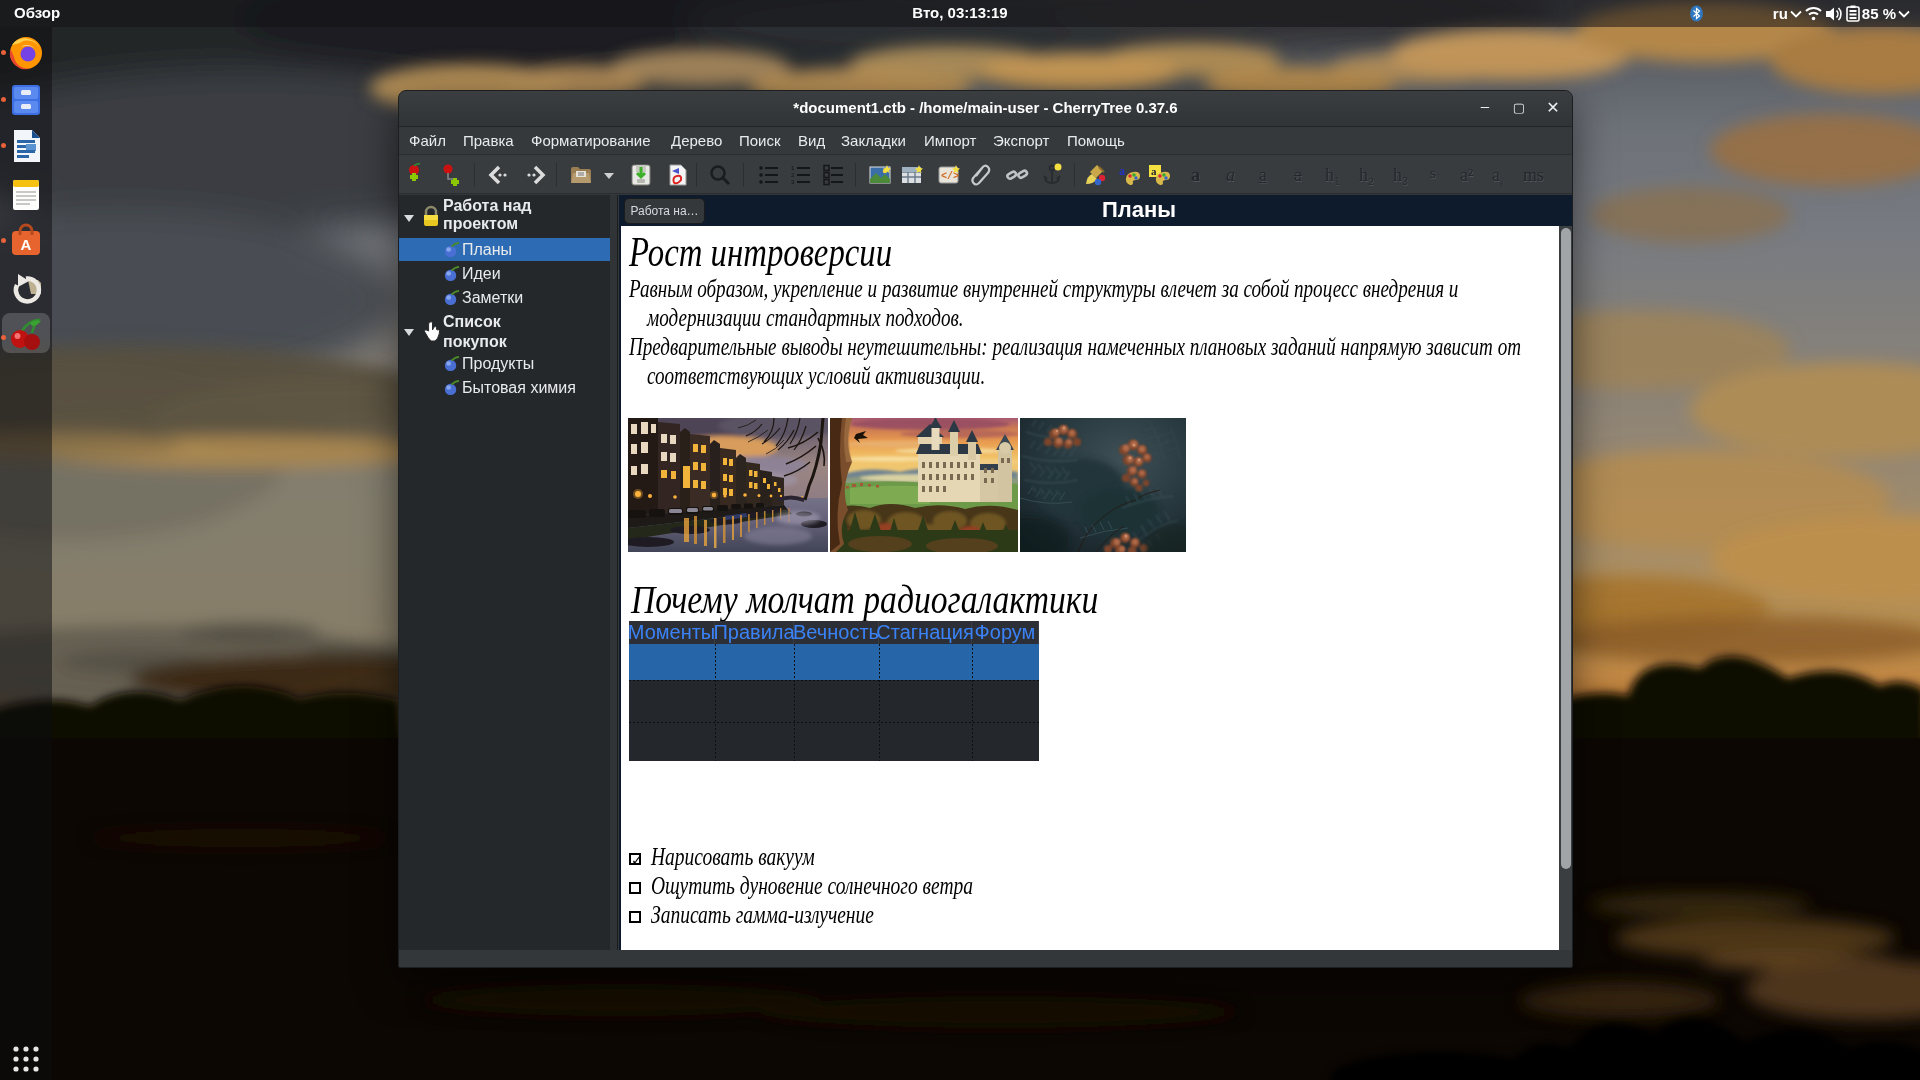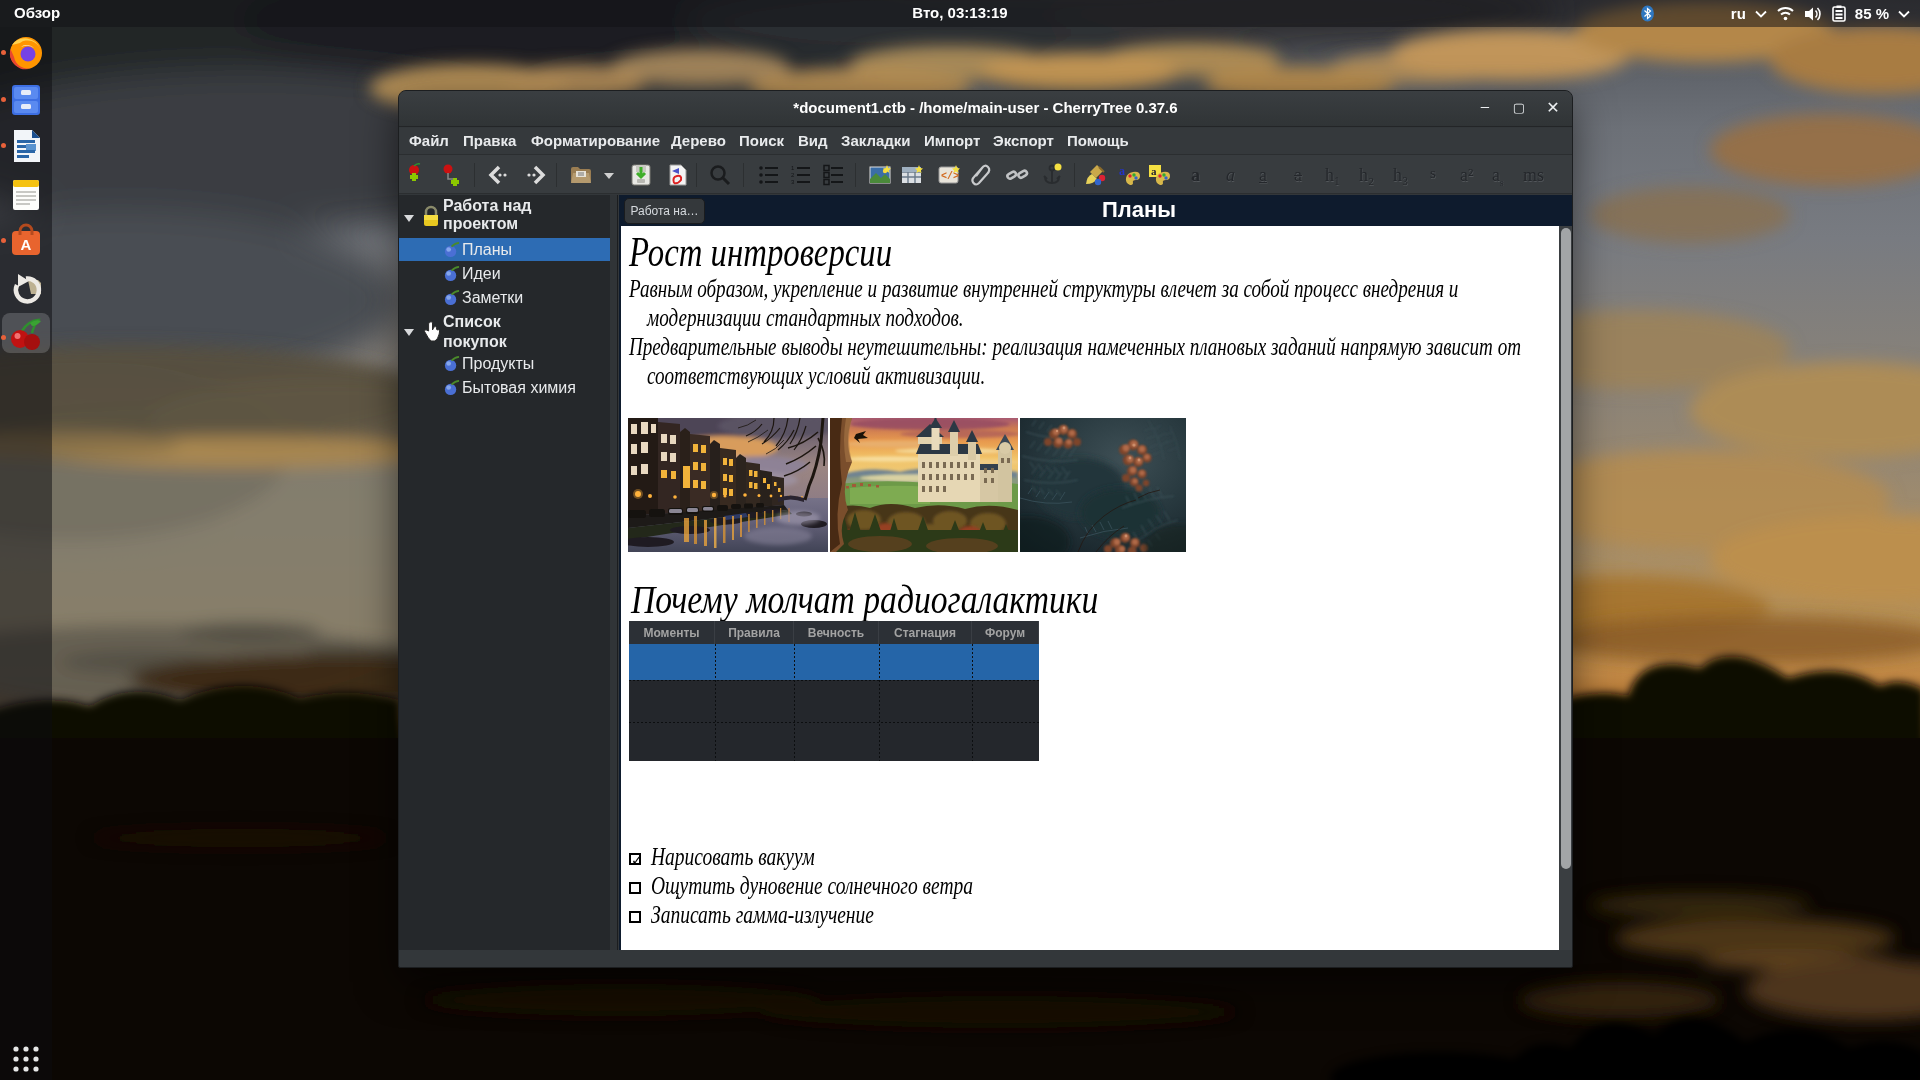--- a/index.html
+++ b/index.html
@@ -4,35 +4,35 @@
 <style>
   * { margin:0; padding:0; box-sizing:border-box; }
   html,body { width:1920px; height:1080px; overflow:hidden; background:#0b0704; font-family:"Liberation Sans", sans-serif; }
   #stage { position:relative; width:1920px; height:1080px; overflow:hidden; }
   #wall { position:absolute; left:0; top:0; }
 
   
   #topbar { position:absolute; left:0; top:0; width:1920px; height:27px; background:rgba(18,18,22,0.52); color:#fff; }
   #topbar .obzor { position:absolute; left:14px; top:4px; font-size:15px; font-weight:bold; }
   #topbar .clock { position:absolute; left:0; right:0; top:4px; text-align:center; font-size:15px; font-weight:bold; }
-  #tright { position:absolute; right:10px; top:0; height:27px; display:flex; align-items:center; gap:9px; }
+  #tright { position:absolute; right:10px; top:0; height:27px; display:flex; align-items:center; gap:2px; }
   #tright .txt { font-size:15px; font-weight:bold; color:#fff; }
 
   
   #dock { position:absolute; left:0; top:27px; width:52px; height:1053px; background:rgba(12,12,16,0.50); }
   .dicon { position:absolute; left:8px; width:36px; height:36px; }
   .ddot { position:absolute; left:1px; width:5px; height:5px; border-radius:50%; background:#e8613a; }
   #apps { position:absolute; left:10px; top:1016px; width:32px; height:32px; }
 
   
   #win { position:absolute; left:398px; top:90px; width:1175px; height:878px; border-radius:8px 8px 2px 2px; box-shadow:0 14px 40px rgba(0,0,0,0.55); background:#33373a; overflow:hidden; border:1px solid #1c1e20; }
   #titlebar { position:absolute; left:0; top:0; width:100%; height:36px; background:linear-gradient(#3a3e41,#303436); border-bottom:1px solid #232527; }
   #titlebar .title { position:absolute; left:0; right:0; top:8px; text-align:center; color:#fff; font-weight:bold; font-size:15px; }
   .wbtn { position:absolute; top:0; width:34px; height:36px; color:#eceff1; text-align:center; }
-  #menubar { position:absolute; left:0; top:37px; width:100%; height:26px; background:#35393c; color:#e8eaec; font-size:15px;font-weight:bold; }
+  #menubar { position:absolute; left:0; top:37px; width:100%; height:26px; background:#35393c; color:#e8eaec; font-size:15px; }
   #menubar span { position:absolute; top:4px; }
   #toolbar { position:absolute; left:0; top:63px; width:100%; height:40px; background:#383c3f; border-top:1px solid #2b2e30; border-bottom:1px solid #2b2e30; }
   .tsep { position:absolute; top:8px; width:1px; height:24px; background:#2c2f31; }
   .ticon { position:absolute; top:8px; width:24px; height:24px; }
   .tletter { position:absolute; top:10px; font-size:18px; font-family:"Liberation Serif",serif; color:#24272b; text-shadow:0.5px 0.5px 0 #53575b; }
   .cherrysm { position:absolute; width:17px; height:17px; }
 
   
   #tree { position:absolute; left:0; top:104px; width:211px; height:755px; background:#25282b; color:#e8eaec; }
   #treediv { position:absolute; left:211px; top:104px; width:8px; height:755px; background:#303437; border-right:1px solid #1b1d1f; }
@@ -47,21 +47,21 @@
   #vscroll { position:absolute; right:0; top:31px; width:14px; height:724px; background:#3a3e41; }
   #vthumb { position:absolute; left:2px; top:2px; width:10px; height:641px; background:#a2a5a7; border-radius:5px; }
 
   .cursive { font-family:"Liberation Serif", serif; font-style:italic; }
   #h1 { position:absolute; left:8px; top:2px; font-size:42px; transform:scaleX(0.78); transform-origin:0 50%; white-space:nowrap; }
   .para { position:absolute; left:8px; font-size:26px; line-height:29px; white-space:nowrap; transform:scaleX(0.735); transform-origin:0 50%; }
   #h2 { position:absolute; left:10px; top:349px; font-size:41px; transform:scaleX(0.82); transform-origin:0 50%; white-space:nowrap; }
 
   
   #ctable { position:absolute; left:8px; top:395px; width:410px; height:140px; background:#24272c; }
-  #ctable .hdr { display:flex; height:23px; background:#2c3036; color:#a3a3a3; font-weight:bold; font-size:12px; }
+  #ctable .hdr { display:flex; height:23px; background:#2c3036; color:#3b82f6; font-weight:normal; font-size:20px; }
   #ctable .hdr div { border-right:1px solid #3a3e44; display:flex; align-items:center; justify-content:center; }
   .trowblue { position:absolute; left:0; top:23px; width:410px; height:36px; background:#2565a8; }
   .cline { position:absolute; background-image:linear-gradient(to right,#0c0e10 2px, transparent 2px); background-size:4px 1px; height:1px; width:410px; }
   .vline { position:absolute; background-image:linear-gradient(#0c0e10 2px, transparent 2px); background-size:1px 4px; width:1px; height:117px; top:23px; }
 
   
   .check { position:absolute; left:8px; font-size:26px; white-space:nowrap; }
   .box { display:inline-block; width:12px; height:12px; border:2px solid #000; margin-right:10px; vertical-align:0px; font-style:normal; font-size:14px; line-height:12px; text-align:center; }
   .ctext { display:inline-block; transform:scaleX(0.75); transform-origin:0 50%; }
 

